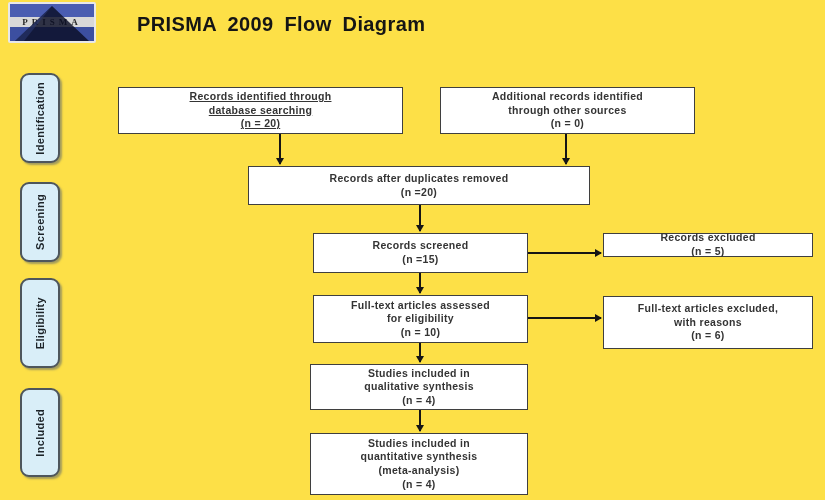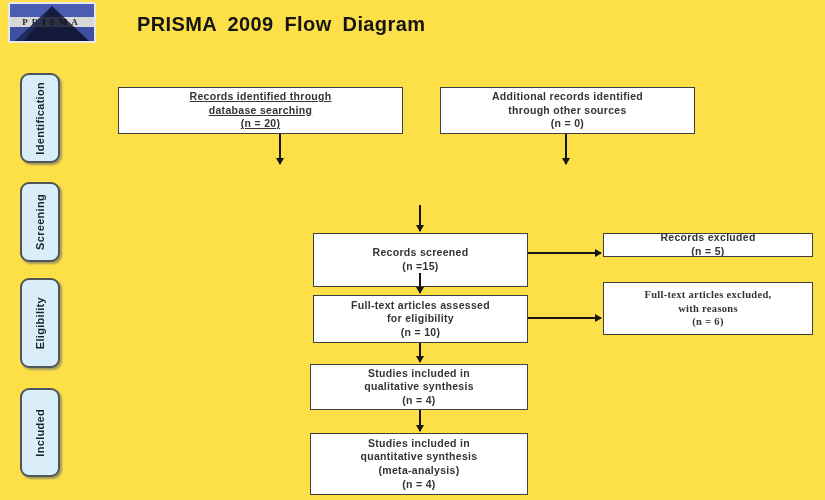--- a/index.html
+++ b/index.html
@@ -51,24 +51,24 @@
     display:flex;align-items:center;justify-content:center;
     text-align:center;
     font-size:10.5px;font-weight:700;color:#343434;
     line-height:1.3;
     white-space:pre-line;
     letter-spacing:.3px;
   }
   #box-identified{left:118px;top:87px;width:285px;height:47px;text-decoration:underline;}
   #box-additional{left:440px;top:87px;width:255px;height:47px;}
   #box-duplicates{left:248px;top:166px;width:342px;height:39px;}
-  #box-screened{left:313px;top:233px;width:215px;height:54px;}
+  #box-screened{left:313px;top:233px;width:215px;height:40px;}
   #box-excluded{left:603px;top:233px;width:210px;height:24px;}
   #box-fulltext{left:313px;top:295px;width:215px;height:48px;}
-  #box-fulltext-excluded{left:603px;top:282px;width:210px;height:53px;font-family:Liberation Serif, serif;}
+  #box-fulltext-excluded{left:603px;top:296px;width:210px;height:53px;}
   #box-qualitative{left:310px;top:364px;width:218px;height:46px;}
   #box-quantitative{left:310px;top:433px;width:218px;height:62px;}
 
   
   .arrow-v{
     position:absolute;width:2px;background:#151515;
   }
   .arrow-v::after{
     content:"";position:absolute;bottom:-1px;left:50%;
     transform:translateX(-50%);
@@ -125,20 +125,22 @@
   <div class="stage" id="stage-included">
     <span>Included</span>
   </div>
 
   <div class="fbox" id="box-identified">Records identified through
 database searching
 (n = 20)</div>
   <div class="fbox" id="box-additional">Additional records identified
 through other sources
 (n = 0)</div>
+  <div class="fbox" id="box-duplicates">Records after duplicates removed
+(n =20)</div>
   <div class="fbox" id="box-screened">Records screened
 (n =15)</div>
   <div class="fbox" id="box-excluded">Records excluded
 (n = 5)</div>
   <div class="fbox" id="box-fulltext">Full-text articles assessed
 for eligibility
 (n = 10)</div>
   <div class="fbox" id="box-fulltext-excluded">Full-text articles excluded,
 with reasons
 (n = 6)</div>

